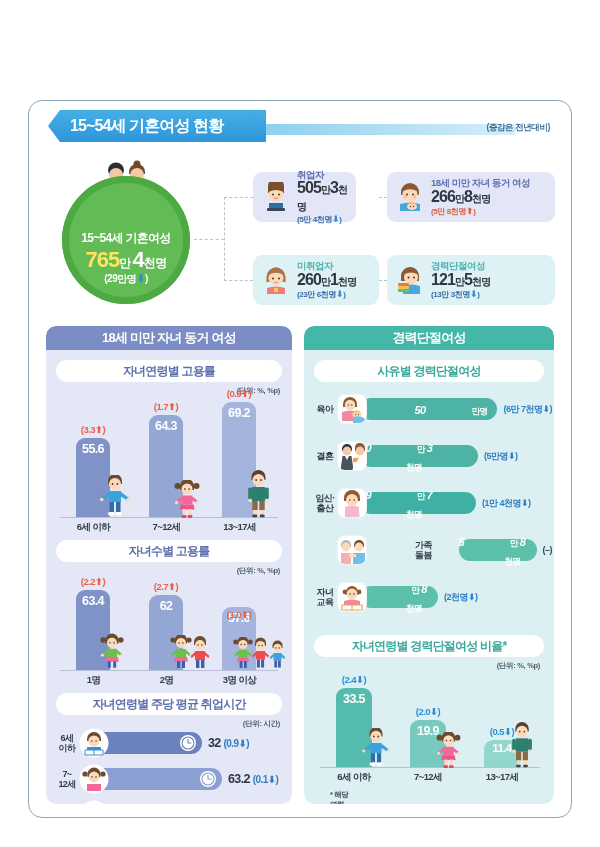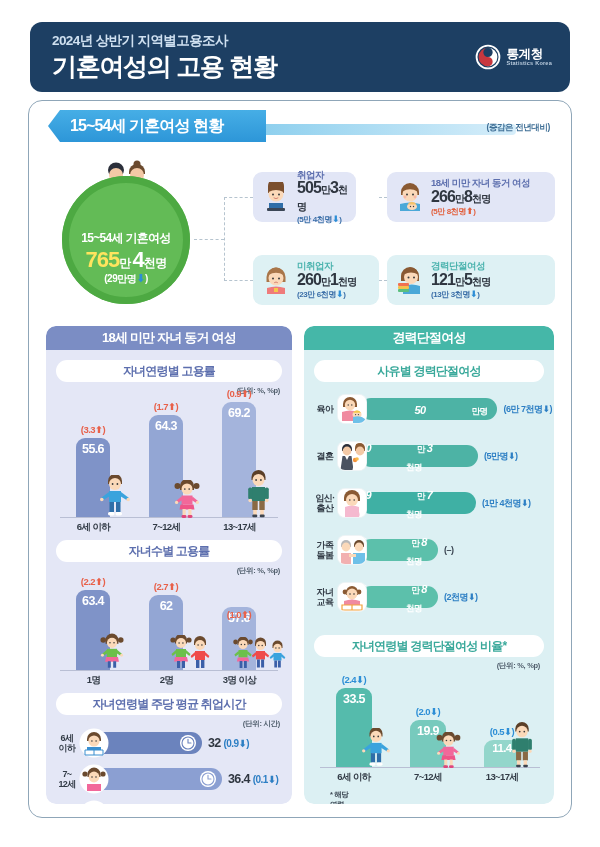--- a/index.html
+++ b/index.html
@@ -166,37 +166,20 @@
 
   .footnote {
     position:absolute; font-size: 7.5px; font-weight:bold; letter-spacing:-0.4px; color:#3c4753;
   }
 </style>
 </head>
 <body>
 
 <div class="page">
 
-  <div class="header">
-    <div class="hdr-texts">
-      <div class="hdr-sub">2024년 상반기 지역별고용조사</div>
-      <div class="hdr-title">기혼여성의 고용 현황</div>
-    </div>
-    <div class="logo-wrap">
-      <svg class="logo-mark" viewBox="0 0 100 100">
-        <circle cx="50" cy="50" r="44" fill="none" stroke="#ffffff" stroke-width="7"></circle>
-        <path d="M50 14 A36 36 0 0 1 50 86 A18 18 0 0 1 50 50 A18 18 0 0 0 50 14Z" fill="#ffffff"></path>
-        <path d="M50 86 A36 36 0 0 1 50 14 A18 18 0 0 0 50 50 A18 18 0 0 1 50 86Z" fill="#c8373e"></path>
-      </svg>
-      <div class="logo-texts">
-        <div class="logo-ko">통계청</div>
-        <div class="logo-en">Statistics Korea</div>
-      </div>
-    </div>
-  </div>
 
   <div class="frame"></div>
 
   <div class="banner-tail"></div>
   <div class="banner">
     <span>15~54세 기혼여성 현황</span>
   </div>
   <div class="note-top">(증감은 전년대비)</div>
 
   <svg class="couple" viewBox="0 0 62 62">
@@ -519,21 +502,21 @@
 
         <div class="hrow" style="left:8px; top:418px; width:230px;">
           <div class="hlab">7~<br>12세</div>
           <div class="hbar" style="width:138px; background:#8b9fd2; margin-left:4px;">
             <svg class="clock" style="right:6px;" viewBox="0 0 16 16">
               <circle cx="8" cy="8" r="7.5" fill="#fff"></circle>
               <circle cx="8" cy="8" r="6" fill="none" stroke="#8b9fd2" stroke-width="1.1"></circle>
               <path d="M8 4.2 V8 h3" stroke="#8b9fd2" stroke-width="1.1" fill="none" stroke-linecap="round"></path>
             </svg>
           </div>
-          <div class="hnum" style="margin-left:6px;"><span>36.4</span> <span class="sm"><span>(0.1</span><span>⬇</span>)</span></div>
+          <div class="hnum" style="margin-left:6px;"><span>63.2</span> <span class="sm"><span>(0.1</span><span>⬇</span>)</span></div>
         </div>
         <svg class="kid" style="left:33px; top:414px; width:30px; height:30px;" viewBox="0 0 30 30">
           <circle cx="15" cy="15" r="14.5" fill="#fff"></circle>
           <circle cx="6" cy="10" r="2.6" fill="#6b4a2e"></circle>
             <circle cx="24" cy="10" r="2.6" fill="#6b4a2e"></circle>
           <path d="M8.5 10 a6.5 6.5 0 0 1 13 0 v3 h-13Z" fill="#6b4a2e"></path>
           <circle cx="15" cy="13" r="5.4" fill="#fbd9b9"></circle>
           <circle cx="13" cy="13" r=".8" fill="#3c3c3c"></circle>
             <circle cx="17" cy="13" r=".8" fill="#3c3c3c"></circle>
           <path d="M8 20 h14 v7 h-14Z" fill="#f2689a"></path>
@@ -612,21 +595,21 @@
         <svg class="hicon-sq" style="left:34px; top:139px; width:28px; height:28px;" viewBox="0 0 28 28">
           <rect width="28" height="28" rx="6" fill="#fff"></rect>
           <path d="M6 9 a8 8 0 0 1 16 0 v3 h-16Z" fill="#8a5a33"></path>
           <circle cx="14" cy="11" r="6" fill="#fbd9b9"></circle>
           <circle cx="11.8" cy="11" r=".8" fill="#3c3c3c"></circle>
             <circle cx="16.2" cy="11" r=".8" fill="#3c3c3c"></circle>
           <path d="M7 18 q7 -2.5 14 0 v10 h-14Z" fill="#f5b9cf"></path>
           <path d="M18 20 q5 3 3 8 h-4Z" fill="#f5b9cf"></path>
         </svg>
 
-        <div class="hrow" style="left:8px; top:189px; width:240px;">
+        <div class="hrow" style="left:8px; top:189px; width:240px;justify-content:flex-end;">
           <div class="hlab">가족<br>돌봄</div>
           <div class="hbar" style="width:78px; background:#5cc0ab; margin-left:22px;">
             <span class="hval" style="right:8px;"><span class="n">5</span><span class="u">만 </span><span class="n">8</span><span class="u">천명</span></span>
           </div>
           <div class="hdelta" style="color:#3c4753;">(–)</div>
         </div>
         <svg class="hicon-sq" style="left:34px; top:186px; width:28px; height:28px;" viewBox="0 0 28 28">
           <rect width="28" height="28" rx="6" fill="#fff"></rect>
           <path d="M3 9 a5 5 0 0 1 10 0 v2 h-10Z" fill="#b9b9b9"></path>
           <circle cx="8" cy="11" r="4.4" fill="#fbd9b9"></circle>

